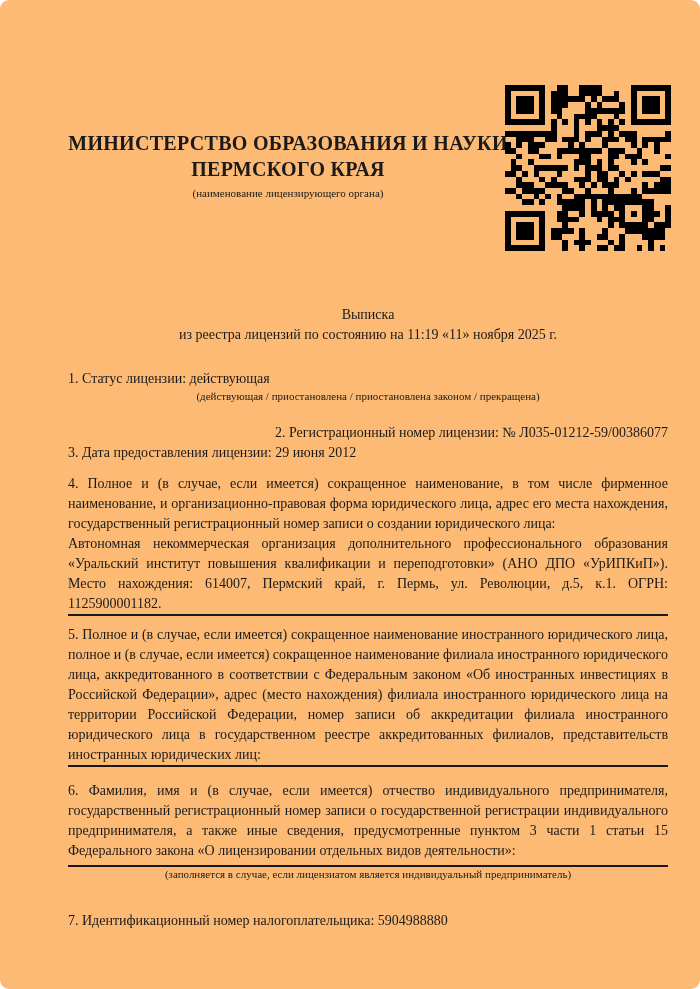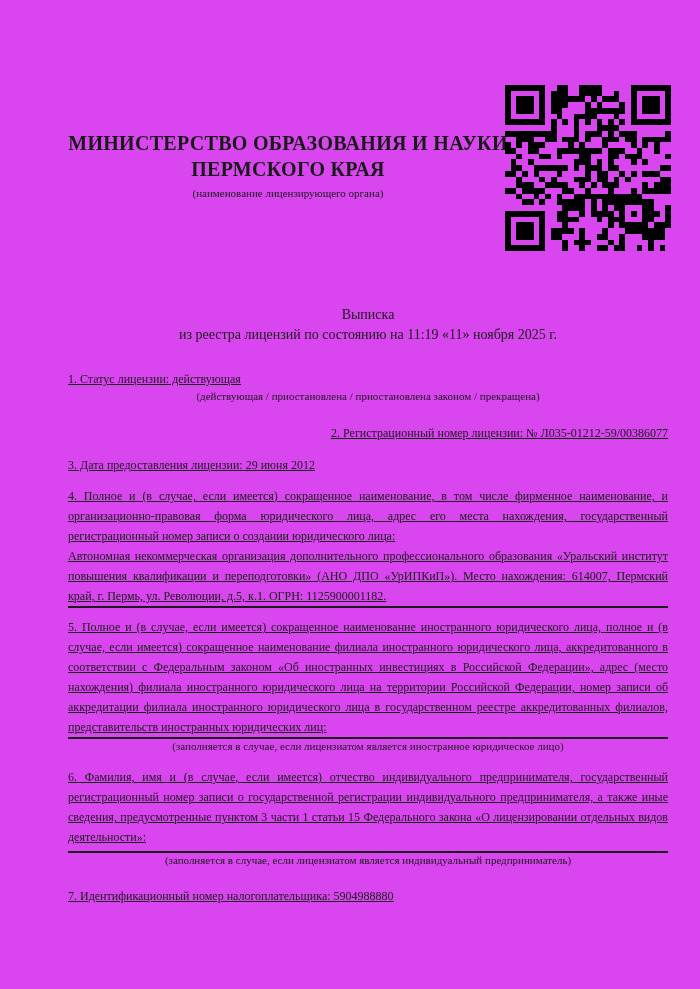--- a/index.html
+++ b/index.html
@@ -1,24 +1,25 @@
 <!DOCTYPE html>
 <html lang="ru"><head>
 <meta charset="utf-8">
 <style>
   html,body{margin:0;padding:0;background:#ffffff;}
   .page{
     position:relative;
     width:700px;height:989px;
-    background:#d946ef;
+    background:#fdba74;
     color:#1a1a1a;
     font-family:"Liberation Serif","DejaVu Serif",serif;
     box-sizing:border-box;
     padding:130px 32px 0 68px;
     overflow:hidden;
+    border-radius:9px;
   }
   p{margin:0;padding:0;}
   .qr{
     position:absolute;top:85px;left:505px;
     width:166px;height:166px;
   }
   .qr svg{display:block;width:166px;height:166px;shape-rendering:crispEdges;}
   .header{width:440px;text-align:center;}
   .ministry-line{
     font-weight:bold;
@@ -27,38 +28,38 @@
     white-space:nowrap;
   }
   .header-caption{
     font-size:11px;line-height:14px;margin-top:4px;
   }
   .doc-title{
     margin-top:105px;
     text-align:center;
     font-size:14px;line-height:20px;
   }
-  .item{font-size:12px;line-height:20px;text-decoration:underline;}
+  .item{font-size:14px;line-height:20px;}
   .just{text-align:justify;}
   .field-caption{
     font-size:11px;line-height:14px;
     text-align:center;
   }
   .rule{
     border:none;margin:0;
     border-top:2px solid #1a1a1a;
     height:0;
   }
   .mt-i1{margin-top:24px;}
   .mt-i2{margin-top:20px;text-align:right;}
-  .mt-i3{margin-top:12px;}
+  .mt-i3{margin-top:0;}
   .mt-i4{margin-top:11px;}
   .mt-i5{margin-top:9px;}
   .mt-i6{margin-top:14px;}
-  .mt-i7{margin-top:19px;}
+  .mt-i7{margin-top:30px;}
   .blank-6{height:4px;}
 </style>
 </head>
 <body>
 
 <div class="page">
 
   <div class="qr">
     <svg id="qr-svg" viewBox="0 0 29 29" xmlns="http://www.w3.org/2000/svg" fill="#000000">
         <rect x="0" y="0" width="1" height="1"></rect>
@@ -518,21 +519,20 @@
 
   <div class="mt-i4">
     <p class="item just">4. Полное и (в случае, если имеется) сокращенное наименование, в том числе фирменное наименование, и организационно-правовая форма юридического лица, адрес его места нахождения, государственный регистрационный номер записи о создании юридического лица:</p>
     <p class="item just">Автономная некоммерческая организация дополнительного профессионального образования «Уральский институт повышения квалификации и переподготовки» (АНО ДПО «УрИПКиП»). Место нахождения: 614007, Пермский край, г. Пермь, ул. Революции, д.5, к.1. ОГРН: 1125900001182.</p>
     <hr class="rule">
   </div>
 
   <div class="mt-i5">
     <p class="item just">5. Полное и (в случае, если имеется) сокращенное наименование иностранного юридического лица, полное и (в случае, если имеется) сокращенное наименование филиала иностранного юридического лица, аккредитованного в соответствии с Федеральным законом «Об иностранных инвестициях в Российской Федерации», адрес (место нахождения) филиала иностранного юридического лица на территории Российской Федерации, номер записи об аккредитации филиала иностранного юридического лица в государственном реестре аккредитованных филиалов, представительств иностранных юридических лиц:</p>
     <hr class="rule">
-    <div class="field-caption">(заполняется в случае, если лицензиатом является иностранное юридическое лицо)</div>
   </div>
 
   <div class="mt-i6">
     <p class="item just">6. Фамилия, имя и (в случае, если имеется) отчество индивидуального предпринимателя, государственный регистрационный номер записи о государственной регистрации индивидуального предпринимателя, а также иные сведения, предусмотренные пунктом 3 части 1 статьи 15 Федерального закона «О лицензировании отдельных видов деятельности»:</p>
     <div class="blank-6"></div>
     <hr class="rule">
     <div class="field-caption">(заполняется в случае, если лицензиатом является индивидуальный предприниматель)</div>
   </div>
 
   <p class="item mt-i7">7. Идентификационный номер налогоплательщика: 5904988880</p>

